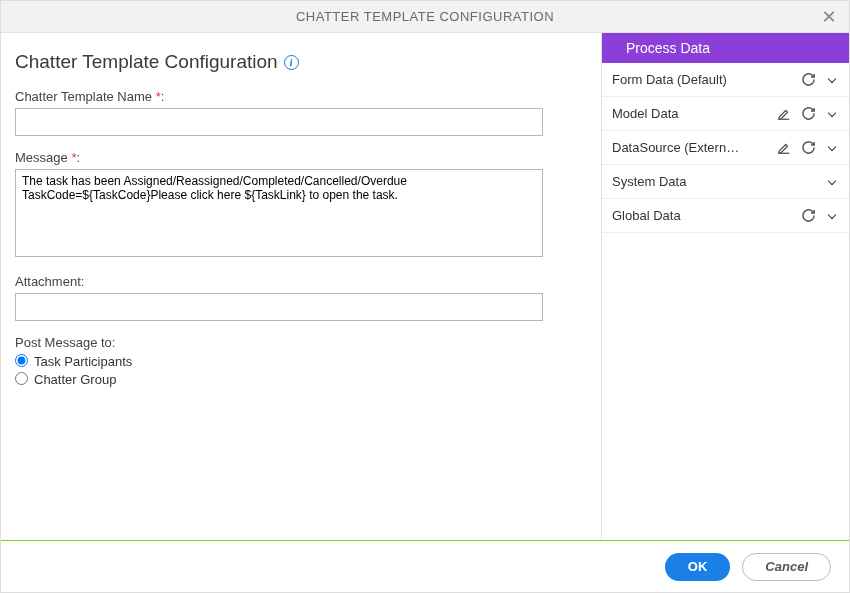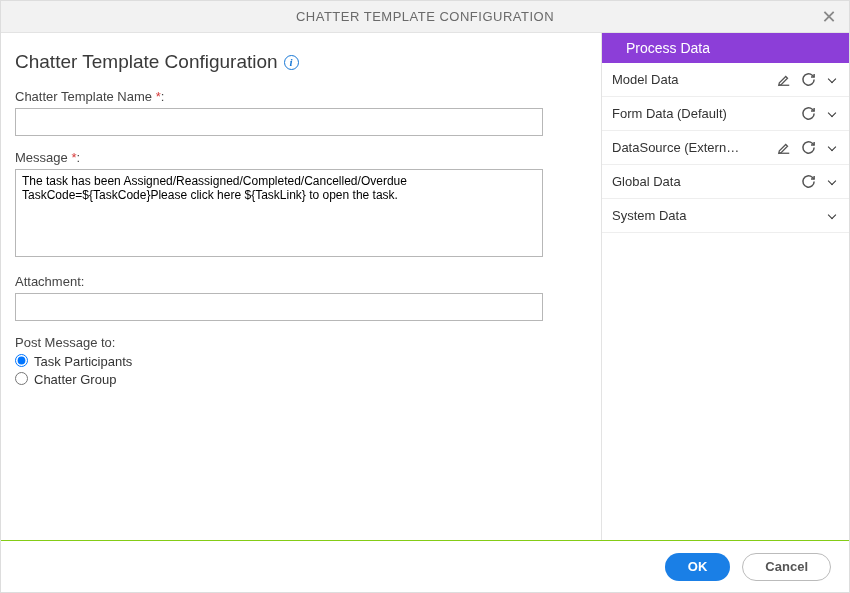--- a/index.html
+++ b/index.html
@@ -228,20 +228,21 @@
     align-items: center;
   }
   .btn-primary {
     background: #1a7fe6;
     color: #fff;
   }
   .btn-secondary {
     background: #fff;
     color: #555;
     border-color: #bbb;
+    font-style: italic;
   }
   svg { display: block; }
 </style>
 </head>
 <body>
 
 <div class="dialog">
 
   <div class="titlebar">
     <span>CHATTER TEMPLATE CONFIGURATION</span>
@@ -291,85 +292,85 @@
         </label>
       </div>
 
     </div>
 
     <div class="right">
       <div class="pd-header">Process Data</div>
       <div class="pd-list">
 
         <div class="pd-item">
+          <span class="pd-label">Form Data (Default)</span>
+          <span class="pd-icon">
+            <svg width="15" height="15" viewBox="0 0 24 24" fill="none" stroke="#555" stroke-width="2.4">
+                <path d="M21 12a9 9 0 1 1-3-6.7L21 8"></path>
+                <path d="M21 3v5h-5"></path>
+              </svg>
+          </span>
+          <span class="pd-icon">
+              <span class="chev"></span>
+            </span>
+        </div>
+
+        <div class="pd-item">
           <span class="pd-label">Model Data</span>
           <span class="pd-icon">
             <svg width="14" height="14" viewBox="0 0 24 24" fill="none" stroke="#555" stroke-width="2.2">
                 <path d="M3 21l4-1 11-11-3-3L4 17l-1 4z"></path>
                 <path d="M3 21h18"></path>
               </svg>
           </span>
           <span class="pd-icon">
             <svg width="15" height="15" viewBox="0 0 24 24" fill="none" stroke="#555" stroke-width="2.4">
                 <path d="M21 12a9 9 0 1 1-3-6.7L21 8"></path>
                 <path d="M21 3v5h-5"></path>
               </svg>
           </span>
           <span class="pd-icon">
               <span class="chev"></span>
             </span>
         </div>
 
         <div class="pd-item">
-          <span class="pd-label">Form Data (Default)</span>
+          <span class="pd-label">DataSource (Extern…</span>
+          <span class="pd-icon">
+            <svg width="14" height="14" viewBox="0 0 24 24" fill="none" stroke="#555" stroke-width="2.2">
+                <path d="M3 21l4-1 11-11-3-3L4 17l-1 4z"></path>
+                <path d="M3 21h18"></path>
+              </svg>
+          </span>
           <span class="pd-icon">
             <svg width="15" height="15" viewBox="0 0 24 24" fill="none" stroke="#555" stroke-width="2.4">
                 <path d="M21 12a9 9 0 1 1-3-6.7L21 8"></path>
                 <path d="M21 3v5h-5"></path>
               </svg>
           </span>
           <span class="pd-icon">
               <span class="chev"></span>
             </span>
         </div>
 
         <div class="pd-item">
-          <span class="pd-label">DataSource (Extern…</span>
-          <span class="pd-icon">
-            <svg width="14" height="14" viewBox="0 0 24 24" fill="none" stroke="#555" stroke-width="2.2">
-                <path d="M3 21l4-1 11-11-3-3L4 17l-1 4z"></path>
-                <path d="M3 21h18"></path>
-              </svg>
-          </span>
+          <span class="pd-label">System Data</span>
+          <span class="pd-icon">
+              <span class="chev"></span>
+            </span>
+        </div>
+
+        <div class="pd-item">
+          <span class="pd-label">Global Data</span>
           <span class="pd-icon">
             <svg width="15" height="15" viewBox="0 0 24 24" fill="none" stroke="#555" stroke-width="2.4">
                 <path d="M21 12a9 9 0 1 1-3-6.7L21 8"></path>
                 <path d="M21 3v5h-5"></path>
               </svg>
           </span>
-          <span class="pd-icon">
-              <span class="chev"></span>
-            </span>
-        </div>
-
-        <div class="pd-item">
-          <span class="pd-label">Global Data</span>
-          <span class="pd-icon">
-            <svg width="15" height="15" viewBox="0 0 24 24" fill="none" stroke="#555" stroke-width="2.4">
-                <path d="M21 12a9 9 0 1 1-3-6.7L21 8"></path>
-                <path d="M21 3v5h-5"></path>
-              </svg>
-          </span>
-          <span class="pd-icon">
-              <span class="chev"></span>
-            </span>
-        </div>
-
-        <div class="pd-item">
-          <span class="pd-label">System Data</span>
           <span class="pd-icon">
               <span class="chev"></span>
             </span>
         </div>
 
       </div>
     </div>
 
   </div>
 

